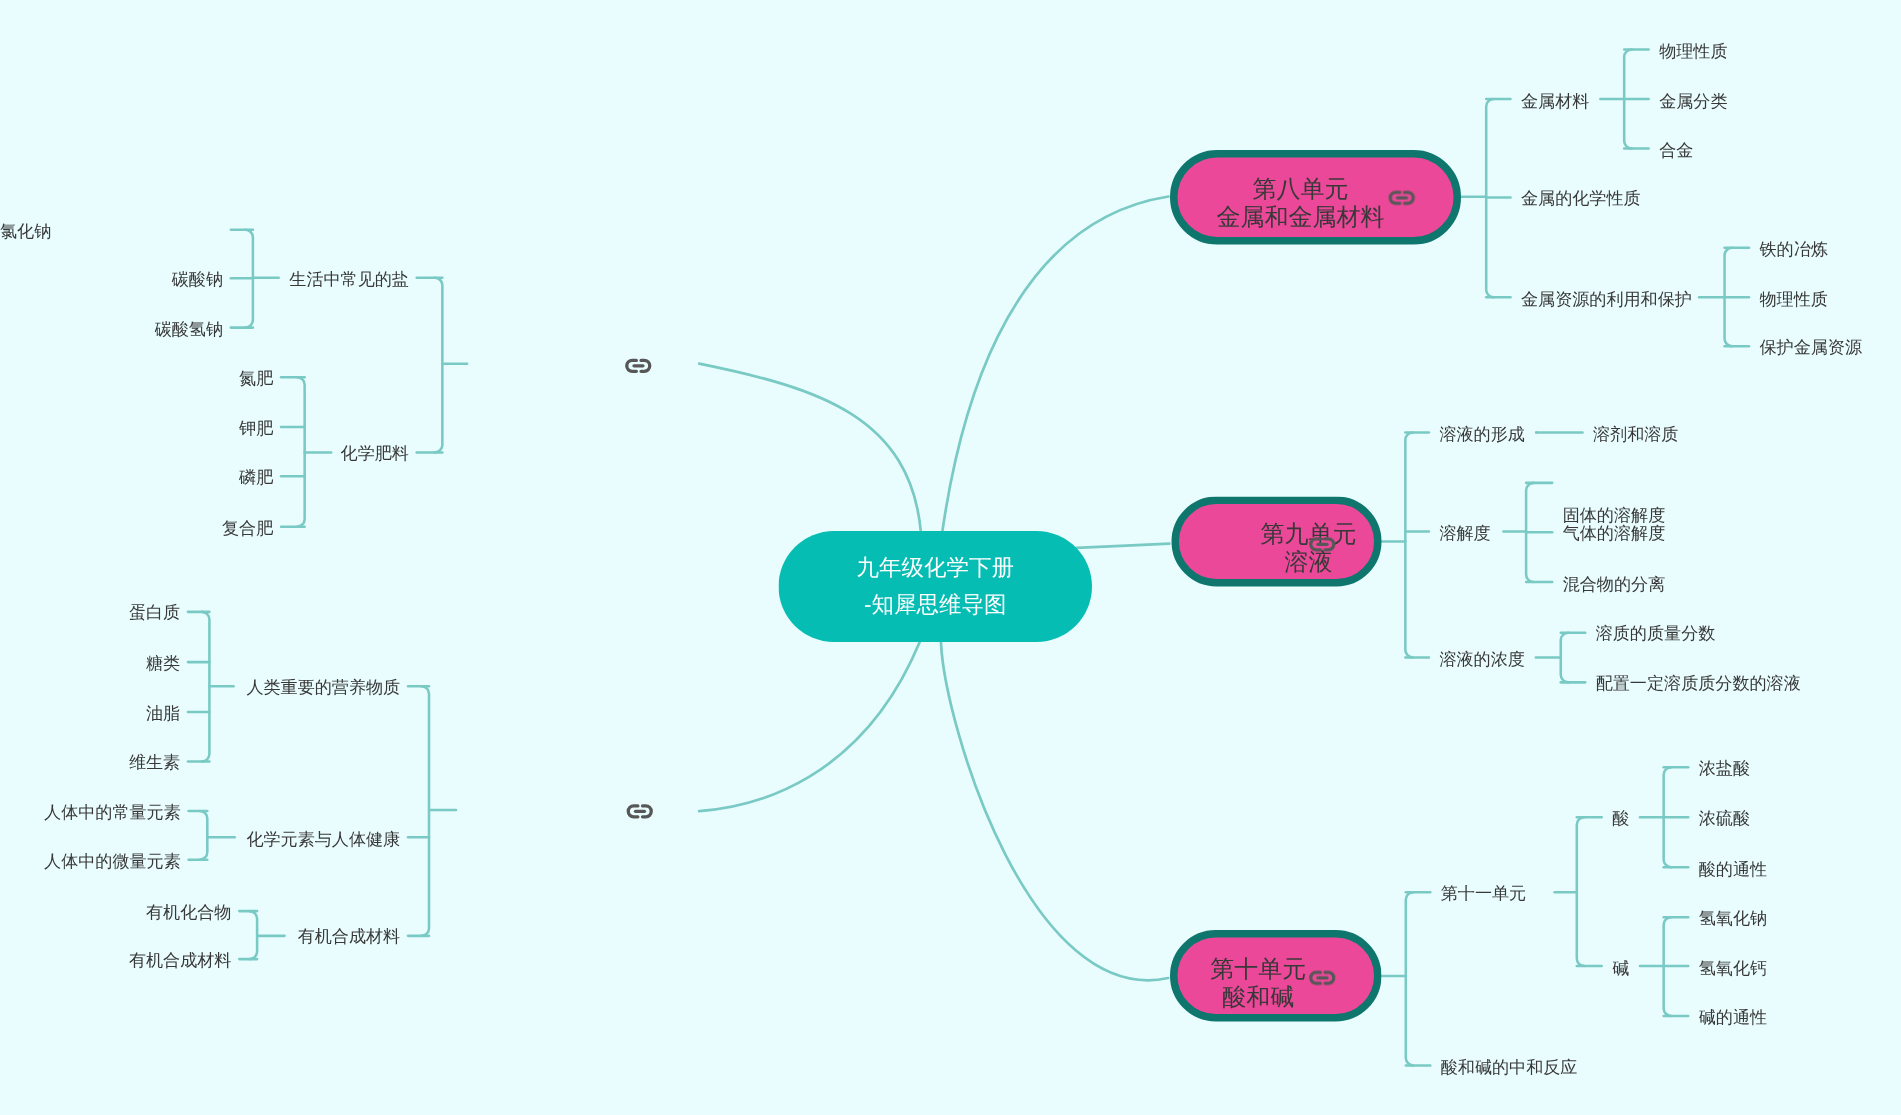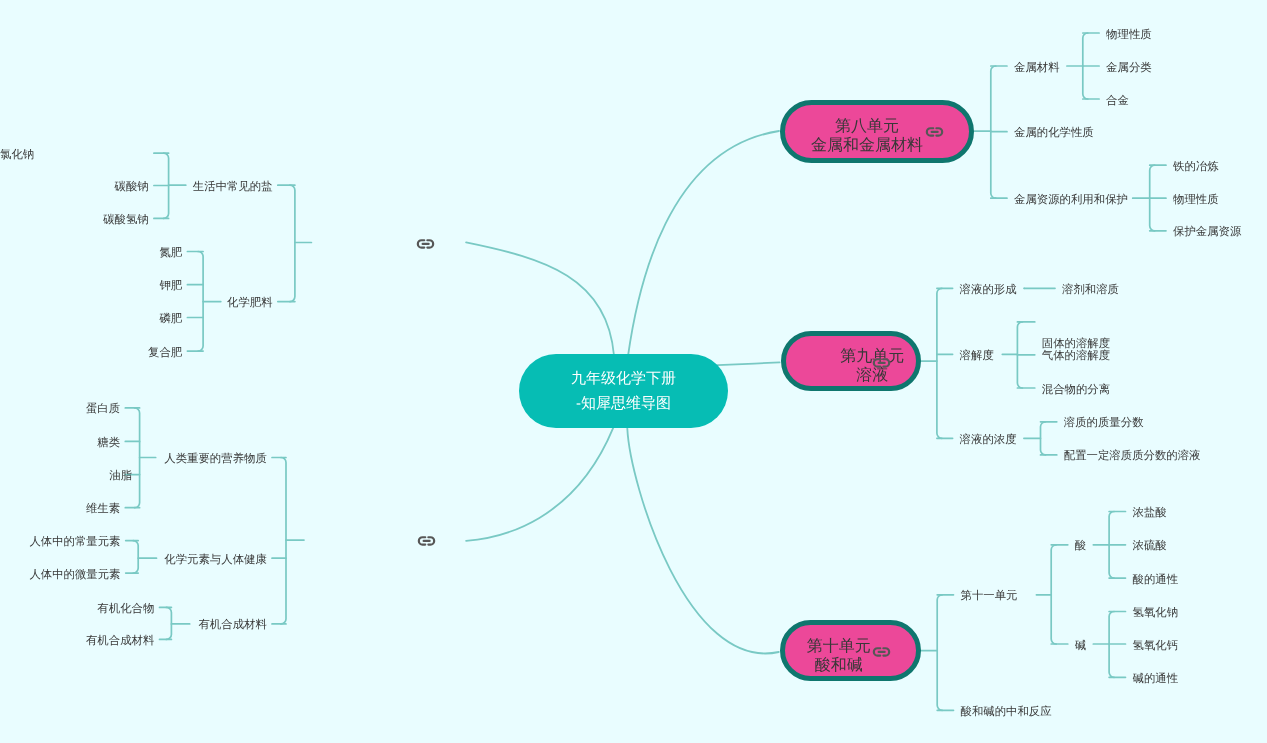--- a/index.html
+++ b/index.html
@@ -228,21 +228,21 @@
     <svg viewBox="0 0 17 10" class="linkicon" style="left: 417.5px; top: 536.2px;">
       <g fill="none" stroke="#575757" stroke-width="2.25" stroke-linecap="round" stroke-linejoin="round">
         <path d="M7.2 1.28 H4.4 A3.72 3.72 0 0 0 4.4 8.72 H7.2"></path>
         <path d="M10.4 1.28 H12.6 A3.72 3.72 0 0 1 12.6 8.72 H10.4"></path>
         <path d="M5.6 5 H11.7"></path>
       </g>
     </svg>
     <div class="leaf" style="top: 452px; left: 0px; width: 266.8px; text-align: right;">人类重要的营养物质</div>
     <div class="leaf" style="top: 402.4px; left: 0px; width: 120.1px; text-align: right;">蛋白质</div>
     <div class="leaf" style="top: 435.9px; left: 0px; width: 120.1px; text-align: right;">糖类</div>
-    <div class="leaf" style="top: 469.1px; left: 0px; width: 120.1px; text-align: right; padding-left: 12px;">油脂</div>
+    <div class="leaf" style="top: 469.1px; left: 0px; width: 120.1px; text-align: right;">油脂</div>
     <div class="leaf" style="top: 502.2px; left: 0px; width: 120.1px; text-align: right;">维生素</div>
     <div class="leaf" style="top: 552.7px; left: 0px; width: 266.8px; text-align: right;">化学元素与人体健康</div>
     <div class="leaf" style="top: 535.1px; left: 0px; width: 120.5px; text-align: right;">人体中的常量元素</div>
     <div class="leaf" style="top: 567.6px; left: 0px; width: 120.5px; text-align: right;">人体中的微量元素</div>
     <div class="leaf" style="top: 618.4px; left: 0px; width: 266.8px; text-align: right;">有机合成材料</div>
     <div class="leaf" style="top: 601.9px; left: 0px; width: 154.3px; text-align: right;">有机化合物</div>
     <div class="leaf" style="top: 633.9px; left: 0px; width: 154.3px; text-align: right;">有机合成材料</div>
   </div>
 
 </body></html>

